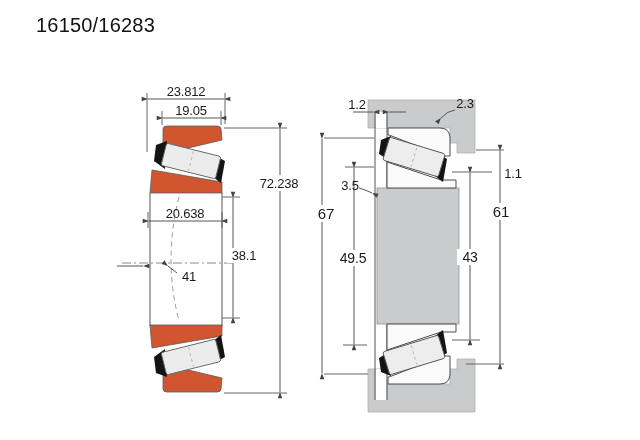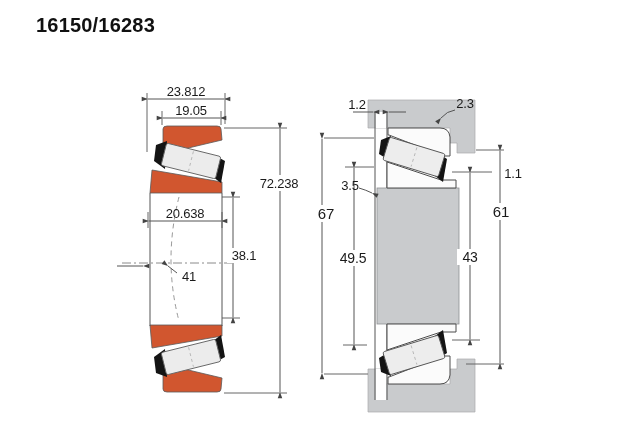--- a/index.html
+++ b/index.html
@@ -1,18 +1,18 @@
 <!DOCTYPE html>
 <html><head>
 <meta charset="utf-8">
 <style>
   html,body{margin:0;padding:0;background:#ffffff;}
   .page{position:relative;width:640px;height:440px;background:#ffffff;overflow:hidden;
         font-family:"Liberation Sans", sans-serif;}
-  .title{position:absolute;left:36px;top:14px;font-size:20px;font-weight:700;color:#111;
+  .title{position:absolute;left:36px;top:14px;font-size:20px;font-weight:400;color:#111;
          letter-spacing:0.2px;}
   svg text{font-family:"Liberation Sans", sans-serif;fill:#1a1a1a;letter-spacing:-0.2px;}
   .dim{font-size:13px;}
   .dimL{font-size:15px;}
   .dimM{font-size:14px;}
 </style>
 </head>
 <body>
 
 <div class="page">

